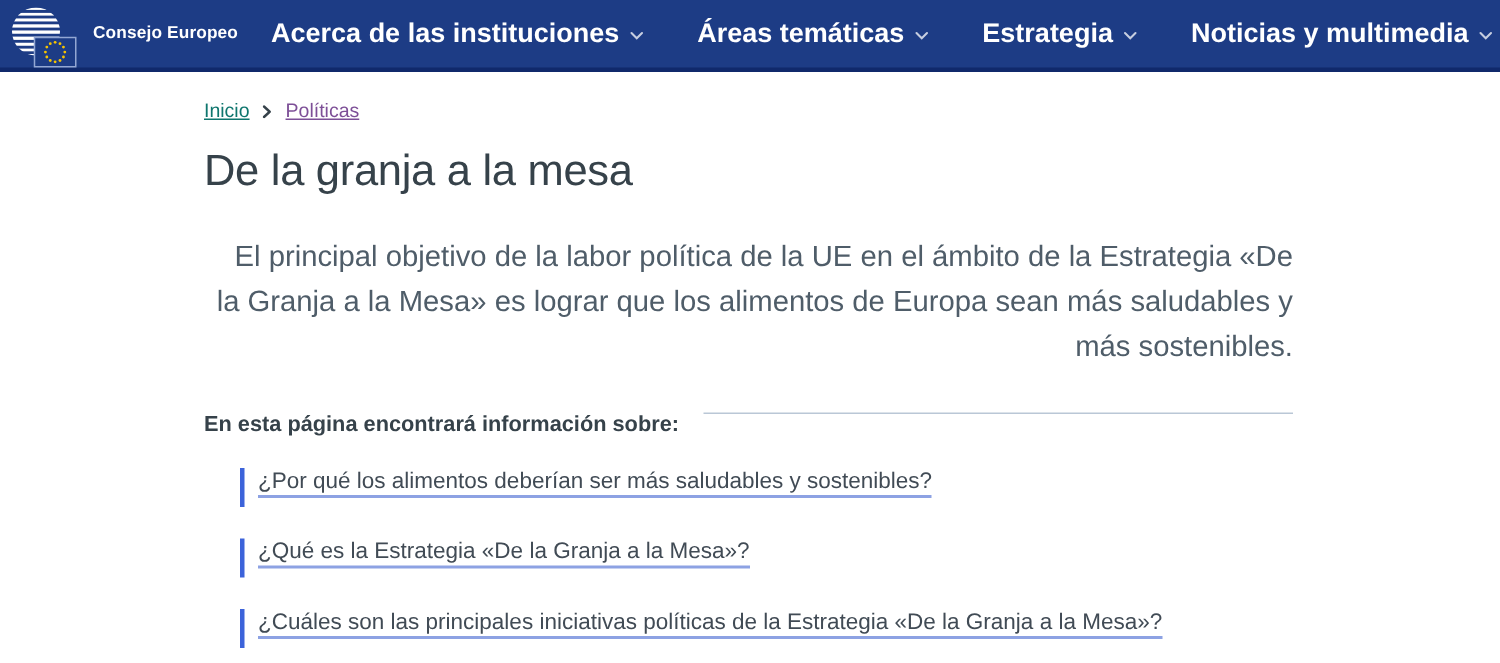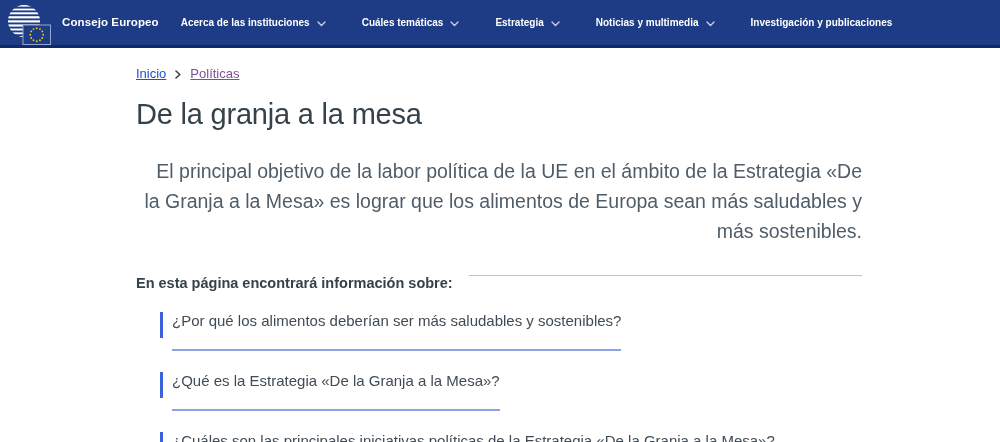--- a/index.html
+++ b/index.html
@@ -11,47 +11,47 @@
     height: 48px; background: #1d3c85; border-bottom: 3px solid #10296b;
     display: flex; align-items: center; padding: 0 10px 0 7px;
   }
   .logo-wrap { display: flex; align-items: center; cursor: pointer; }
   .logo-mark { width: 46px; height: 46px; flex: 0 0 auto; }
   .logo-text { margin-left: 9px; color: #ffffff; font-weight: bold;
     font-size: 11.5px; line-height: 14.5px; letter-spacing: 0.1px; white-space: nowrap; }
 
   .main-nav { display: flex; align-items: center; margin-left: 22px; gap: 36px; flex: 1 1 auto; }
   .nav-item { display: flex; align-items: center; gap: 7px; color: #ffffff;
-    font-size: 10px; font-weight: 600; white-space: nowrap; cursor: pointer; }
+    font-size: 18px; font-weight: 600; white-space: nowrap; cursor: pointer; }
   .nav-item svg { display: block; margin-top: 2px; }
 
   
   .content { width: 726px; margin-left: 136px; }
 
   .breadcrumb { margin-top: 18px; font-size: 13px; display: flex; align-items: center; gap: 9px; }
   .crumb { text-decoration: underline; cursor: pointer; }
-  .crumb-home { color: #1d4ed8; }
+  .crumb-home { color: #0f766e; }
   .crumb-current { color: #7d4f97; }
   .crumb-sep { margin-top: 1px; display: block; }
 
   .page-title { margin-top: 17px; font-size: 29px; font-weight: normal;
     color: #36424a; letter-spacing: -0.2px; }
 
   .lead { margin-top: 25px; font-size: 19.5px; line-height: 30px; color: #4f5d69;
     max-width: 745px; text-align: right; }
 
   .onpage-row { margin-top: 29px; display: flex; align-items: flex-start; }
   .onpage-label { font-size: 14.5px; font-weight: bold; color: #36424a; white-space: nowrap; }
   .onpage-rule { flex: 1 1 auto; height: 1px; background: #bac7d6; margin-left: 16px; }
 
   .anchor-list { margin-top: 21px; margin-left: 24px; }
   .anchor-row { display: flex; align-items: flex-start; margin-bottom: 21px; }
   .anchor-bar { width: 3px; height: 26px; background: #3c63da; flex: 0 0 auto; }
   .anchor-link { margin-left: 9px; font-size: 15px; color: #414b55; text-decoration: none;
-    border-bottom: 2px solid #8da2e3; padding-bottom: 20px; cursor: pointer; white-space: nowrap; text-align: right; }
+    border-bottom: 2px solid #8da2e3; padding-bottom: 1px; cursor: pointer; white-space: nowrap; text-align: right; }
 </style>
 </head>
 <body>
 
 <header class="site-header">
 
   <div class="logo-wrap">
     <svg class="logo-mark" viewBox="0 0 46 46" xmlns="http://www.w3.org/2000/svg">
       <defs>
         <clipPath id="sphereClip">
@@ -91,21 +91,21 @@
   </div>
 
   <nav class="main-nav">
     <div class="nav-item">
       <span>Acerca de las instituciones</span>
       <svg width="9" height="6" viewBox="0 0 9 6">
           <path d="M1 1 L4.5 4.5 L8 1" stroke="rgba(255,255,255,0.75)" stroke-width="1.4" fill="none" stroke-linecap="round"></path>
         </svg>
     </div>
     <div class="nav-item">
-      <span>Cuáles temáticas</span>
+      <span>Áreas temáticas</span>
       <svg width="9" height="6" viewBox="0 0 9 6">
           <path d="M1 1 L4.5 4.5 L8 1" stroke="rgba(255,255,255,0.75)" stroke-width="1.4" fill="none" stroke-linecap="round"></path>
         </svg>
     </div>
     <div class="nav-item">
       <span>Estrategia</span>
       <svg width="9" height="6" viewBox="0 0 9 6">
           <path d="M1 1 L4.5 4.5 L8 1" stroke="rgba(255,255,255,0.75)" stroke-width="1.4" fill="none" stroke-linecap="round"></path>
         </svg>
     </div>

